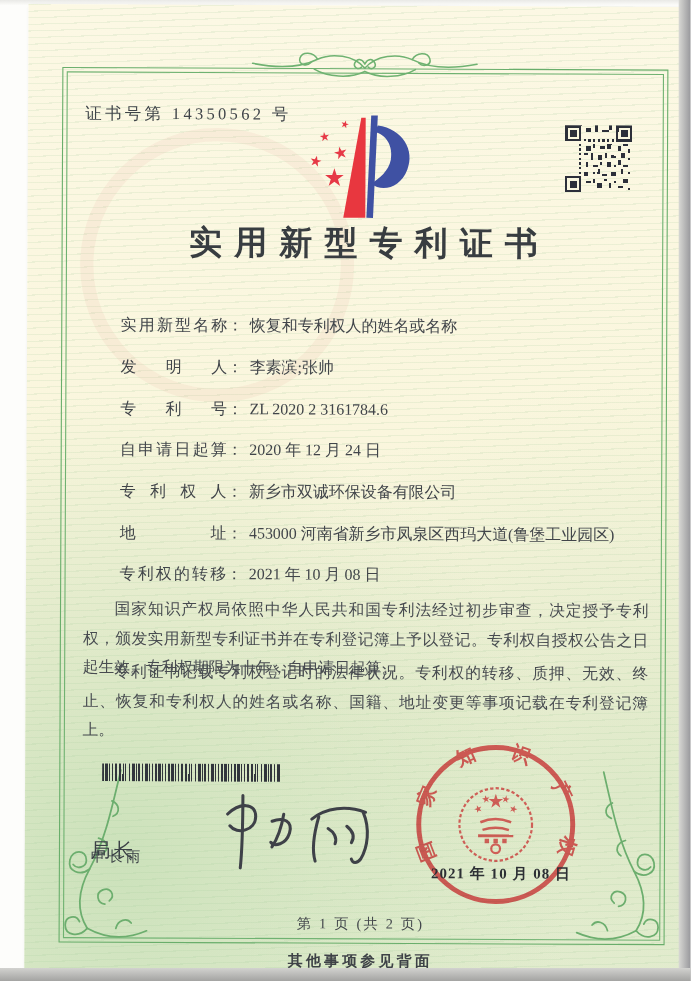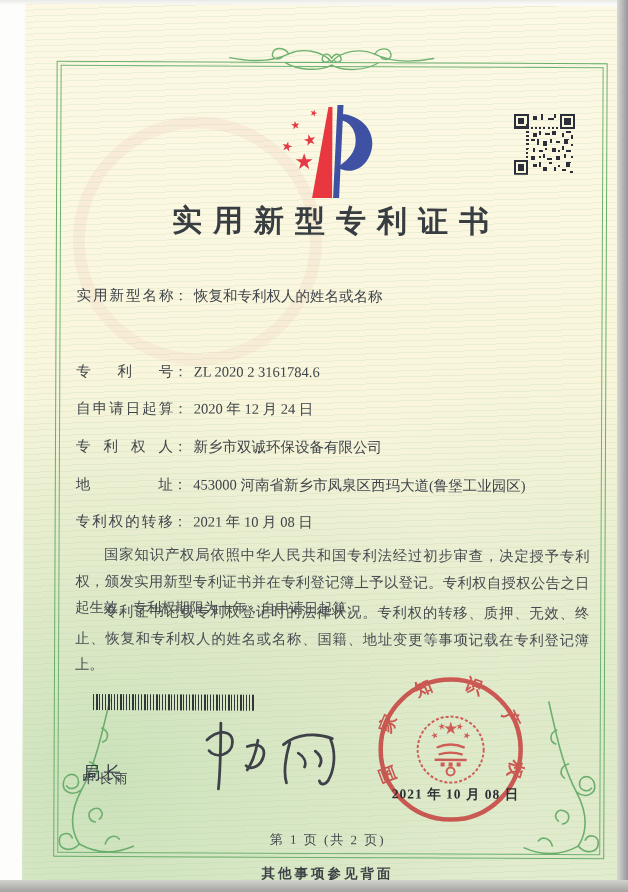--- a/index.html
+++ b/index.html
@@ -26,21 +26,21 @@
   .frame::after{content:"";position:absolute;inset:3px;border:1.5px solid #6fb271;}
   .watermark{position:absolute;left:48px;top:112px;width:225px;height:225px;border-radius:50%;
     border:12px solid rgba(224,150,140,.10);}
   .certno{position:absolute;left:52px;top:90px;font-size:15px;letter-spacing:3px;color:#3f4449;}
   .logo{position:absolute;left:240px;top:96px;width:112px;height:106px;}
   .logo .star{position:absolute;color:#e63946;line-height:1;}
   .qr{position:absolute;left:488px;top:108px;width:62px;height:61px;}
   .cert-title{position:absolute;left:31px;top:196px;width:549px;text-align:center;
     font-size:30px;font-weight:bold;letter-spacing:11px;color:#383d41;text-indent:11px;}
   .frow{position:absolute;left:52px;font-size:14.5px;color:#41454a;white-space:nowrap;}
-  .flabel{display:inline-block;width:97px;text-align:justify;text-align-last:justify;vertical-align:bottom;}
+  .flabel{display:inline-block;width:97px;text-align:justify;text-align-last:justify;vertical-align:bottom;margin-left:33px;}
   .fcolon{margin-right:6px;}
   .grant2{position:absolute;left:256px;top:0;}
   .para{position:absolute;left:52px;width:514px;font-size:14.3px;line-height:26.5px;
     color:#474b50;text-align:justify;text-indent:2em;}
   .barcode{position:absolute;left:70px;top:690px;width:162px;height:16px;
     background:repeating-linear-gradient(90deg,
       #31353c 0 1.5px, rgba(0,0,0,0) 1.5px 3px,
       #31353c 3px 5.5px, rgba(0,0,0,0) 5.5px 6.5px,
       #31353c 6.5px 7.5px, rgba(0,0,0,0) 7.5px 9px,
       #31353c 9px 10px, rgba(0,0,0,0) 10px 12px);}
@@ -101,20 +101,21 @@
         <path d="M32,98 c-9,7 -20,2 -18,-8 c2,-10 15,-10 15,0 c0,6 -8,9 -12,4"></path>
         <path d="M30,152 c-8,9 -20,6 -20,-3 c0,-8 10,-10 13,-3"></path>
         <path d="M30,152 C50,163 68,161 84,154"></path>
         <path d="M46,130 c-7,-1 -9,-10 -2,-13 c7,-3 12,5 6,10"></path>
         <path d="M40,70 c8,2 10,10 4,14"></path>
         <path d="M52,36 c7,3 8,11 1,14"></path>
         <path d="M56,152 c2,-8 10,-10 14,-5"></path>
       </g>
     </svg>
 
+    <div class="certno">证书号第 14350562 号</div>
 
     <div class="logo">
       <svg width="112" height="106" viewBox="0 0 112 106">
         <polygon points="63,6 67,6 67,97 47,97" fill="#e8373f"></polygon>
         <polygon points="72,4 78,4 74,97 68,97" fill="#3f51a3"></polygon>
         <path d="M78,13 C101,16 112,36 105,53 C99,69 83,74 72,66 C80,61 88,54 90,44 C92,32 86,21 75,19 Z" fill="#3f51a3"></path>
       </svg>
       <span class="star" style="left:29px;top:50px;font-size:22px;">★</span>
       <span class="star" style="left:38px;top:32px;font-size:15px;transform:rotate(-14deg);">★</span>
       <span class="star" style="left:16px;top:39px;font-size:13px;transform:rotate(12deg);">★</span>
@@ -189,20 +190,23 @@
           <rect x="24" y="19" width="1" height="2"></rect>
           <rect x="27" y="20" width="1" height="1"></rect>
       </g>
     </svg>
 
     <div class="cert-title">实用新型专利证书</div>
 
     <div class="frow" style="top:282px">
       <span class="flabel">实用新型名称</span><span class="fcolon">：</span><span class="fvalue">恢复和专利权人的姓名或名称</span>
     </div>
+    <div class="frow" style="top:320px">
+      <span class="flabel">发明人</span><span class="fcolon">：</span><span class="fvalue">李素滨;张帅</span>
+    </div>
     <div class="frow" style="top:358px">
       <span class="flabel">专利号</span><span class="fcolon">：</span><span class="fvalue">ZL 2020 2 3161784.6</span>
     </div>
     <div class="frow" style="top:395px">
       <span class="flabel">自申请日起算</span><span class="fcolon">：</span><span class="fvalue">2020 年 12 月 24 日</span>
     </div>
     <div class="frow" style="top:433px">
       <span class="flabel">专利权人</span><span class="fcolon">：</span><span class="fvalue">新乡市双诚环保设备有限公司</span>
     </div>
     <div class="frow" style="top:471px">

